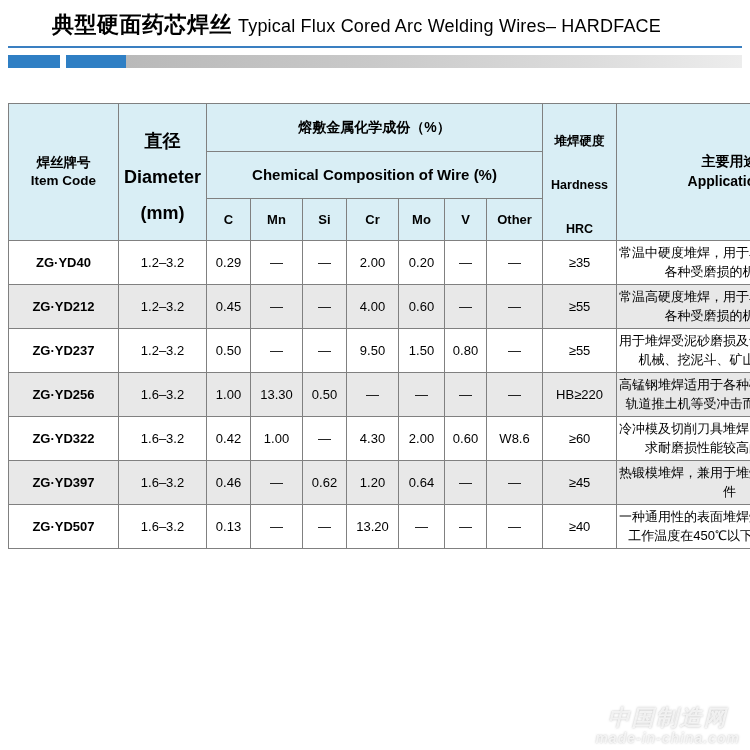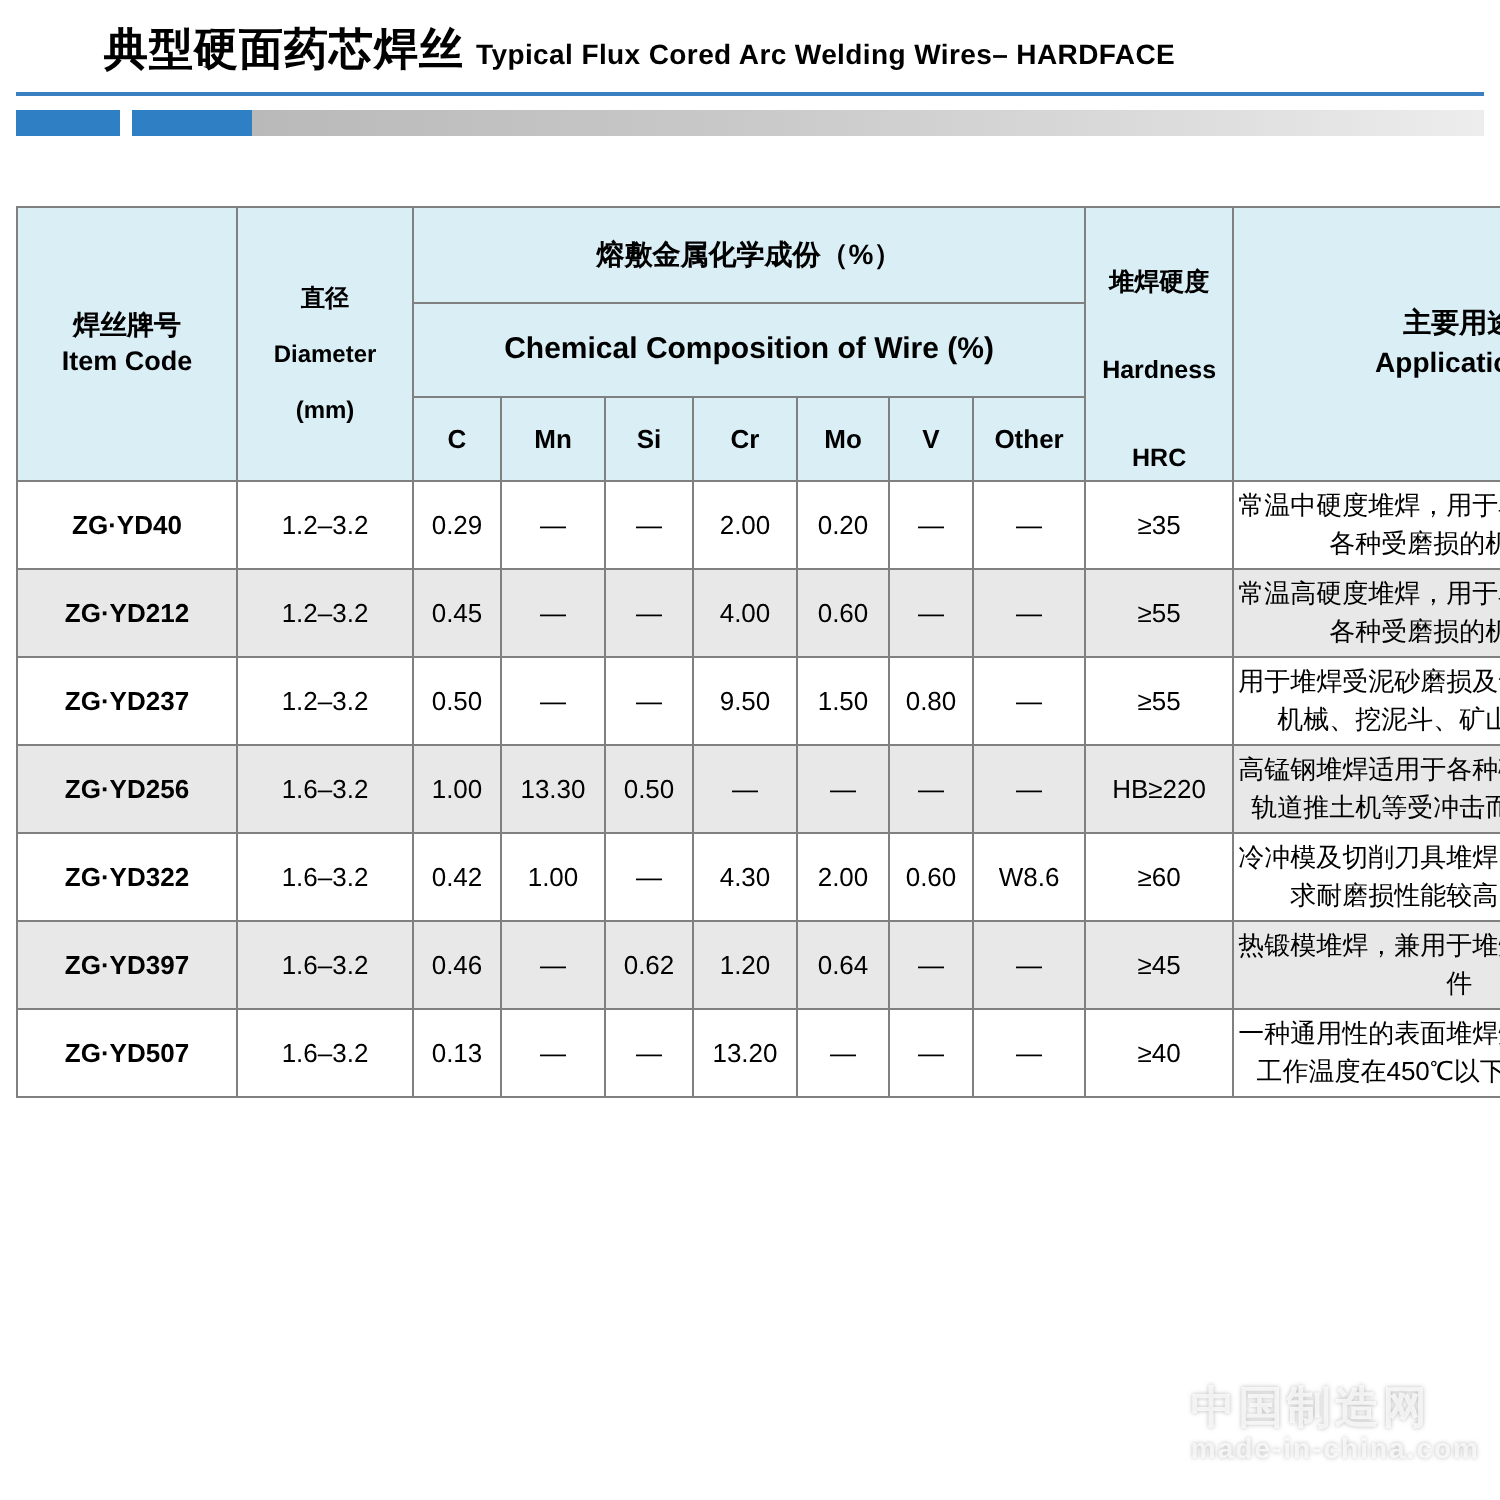--- a/index.html
+++ b/index.html
@@ -27,22 +27,22 @@
     align-items: baseline;
     white-space: nowrap;
   }
   .title-cn {
     font-size: 22px;
     font-weight: bold;
     letter-spacing: 0.5px;
     margin-left: 44px;
   }
   .title-en {
-    font-size: 14px;
-    font-weight: bold;
+    font-size: 18px;
+    font-weight: normal;
     margin-left: 6px;
     letter-spacing: 0.2px;
   }
   .rule {
     margin: 6px 8px 0 8px;
     height: 2px;
     background: #3a7fc1;
   }
   .bars {
     margin: 6px 8px 0 8px;
@@ -85,21 +85,21 @@
     text-align: center;
     vertical-align: middle;
     font-size: 13px;
     padding: 2px 2px;
   }
   thead th {
     background: #d9eef5;
     font-weight: bold;
   }
   .hd-item { font-size: 13.5px; line-height: 1.35; }
-  .hd-dia  { font-size: 12px; line-height: 1.4; margin-top: 11px; }
+  .hd-dia  { font-size: 18px; line-height: 1.4; margin-top: 11px; }
   .hd-chem-cn { font-size: 14px; font-weight: bold; }
   .hd-chem-en { font-size: 15px; font-weight: bold; }
   .hd-sub { font-size: 14px; font-weight: bold; }
   .hd-hard { font-size: 12.5px; line-height: 1.35; margin-top: 27px; }
   .hd-app { font-size: 14px; line-height: 1.4; }
 
   tbody tr.odd td { background: #ffffff; }
   tbody tr.even td { background: #e8e8e8; }
 
   td.code { font-weight: bold; font-size: 13px; margin-left: 23px; }
@@ -109,29 +109,30 @@
     line-height: 1.5;
     padding: 4px 6px;
   }
   td.val { font-size: 13px; margin-left: 45px; }
   td.hard { font-size: 13px; }
 
   
   .watermark {
     position: absolute;
     right: 10px;
-    bottom: 18px;
+    bottom: 4px;
     font-size: 22px;
     color: rgba(255,255,255,0.75);
     font-weight: bold;
     letter-spacing: 2px;
     text-shadow: 0 0 2px rgba(120,120,120,0.5);
     pointer-events: none;
     line-height: 1.1;
-    text-align: left;
+    text-align: center;
+    font-style: italic;
   }
   .watermark .wm2 { font-size: 14px; letter-spacing: 1px; }
 </style>
 </head>
 <body>
 
 <div class="page">
 
   <div class="title-row">
     <span class="title-cn">典型硬面药芯焊丝</span>

